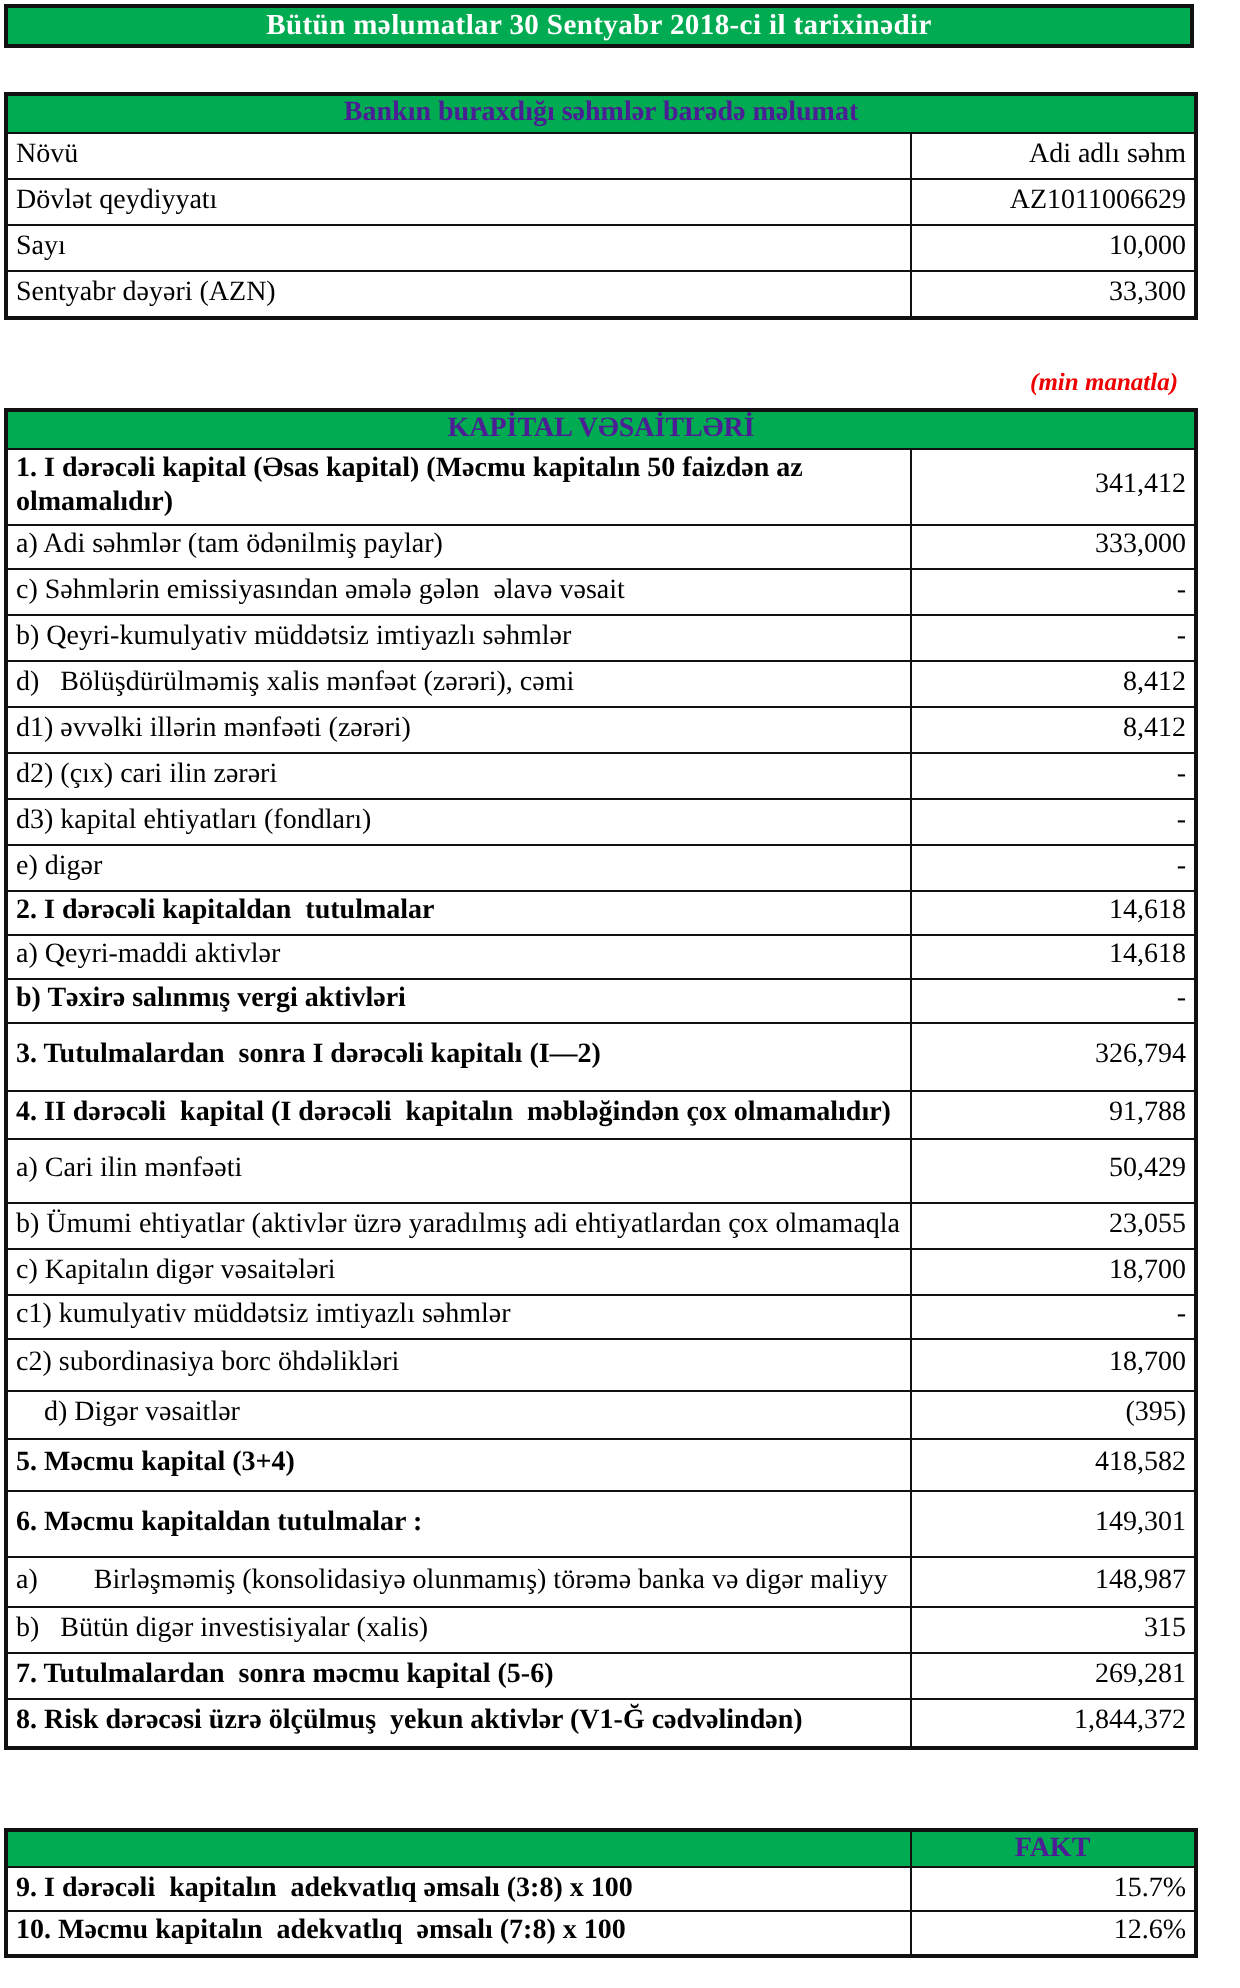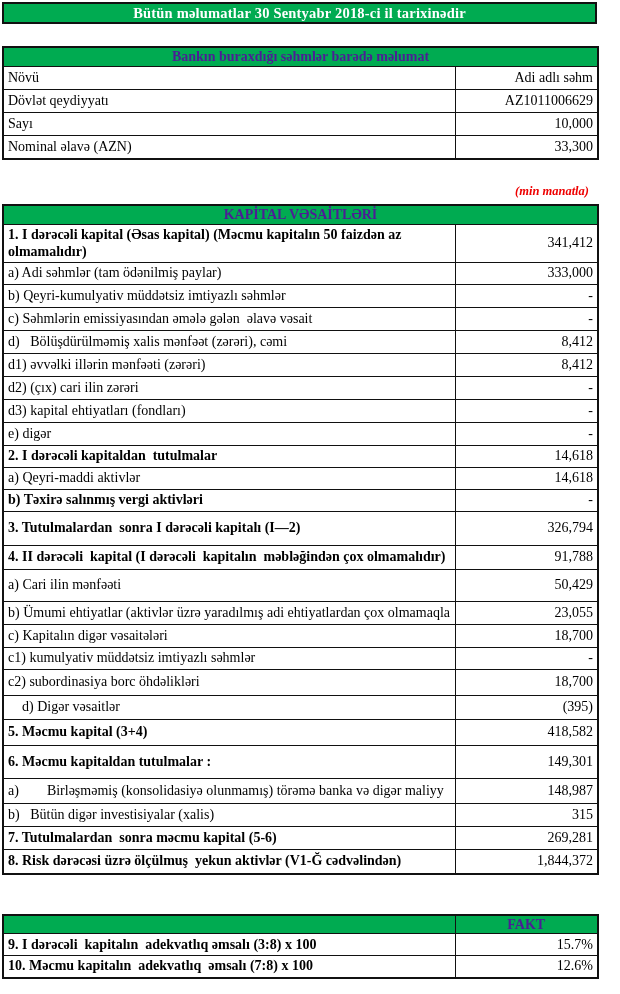--- a/index.html
+++ b/index.html
@@ -69,21 +69,21 @@
         </tr>
         <tr class="r">
           <td class="lbl">Dövlət qeydiyyatı</td>
           <td class="val">AZ1011006629</td>
         </tr>
         <tr class="r">
           <td class="lbl">Sayı</td>
           <td class="val">10,000</td>
         </tr>
         <tr class="r">
-          <td class="lbl">Nominal əlavə (AZN)</td>
+          <td class="lbl">Sentyabr dəyəri (AZN)</td>
           <td class="val">33,300</td>
         </tr>
       </tbody>
   </table>
 
   <div class="unit-note">(min manatla)</div>
 
   <table class="tbl" id="capital">
     <colgroup>
         <col class="c1">
@@ -97,25 +97,25 @@
     <tbody>
         <tr class="r" style="height: 38px;">
           <td class="lbl b wrap">1. I dərəcəli kapital (Əsas kapital) (Məcmu kapitalın 50 faizdən  az olmamalıdır)</td>
           <td class="val">341,412</td>
         </tr>
         <tr class="r" style="height: 22px;">
           <td class="lbl">a) Adi səhmlər (tam ödənilmiş paylar)</td>
           <td class="val">333,000</td>
         </tr>
         <tr class="r" style="height: 23px;">
+          <td class="lbl">c) Səhmlərin emissiyasından əmələ gələn  əlavə vəsait</td>
+          <td class="val">-</td>
+        </tr>
+        <tr class="r" style="height: 23px;">
           <td class="lbl">b) Qeyri-kumulyativ müddətsiz imtiyazlı səhmlər</td>
-          <td class="val">-</td>
-        </tr>
-        <tr class="r" style="height: 23px;">
-          <td class="lbl">c) Səhmlərin emissiyasından əmələ gələn  əlavə vəsait</td>
           <td class="val">-</td>
         </tr>
         <tr class="r" style="height: 23px;">
           <td class="lbl">d)   Bölüşdürülməmiş xalis mənfəət (zərəri), cəmi</td>
           <td class="val">8,412</td>
         </tr>
         <tr class="r" style="height: 23px;">
           <td class="lbl">d1) əvvəlki illərin mənfəəti (zərəri)</td>
           <td class="val">8,412</td>
         </tr>

